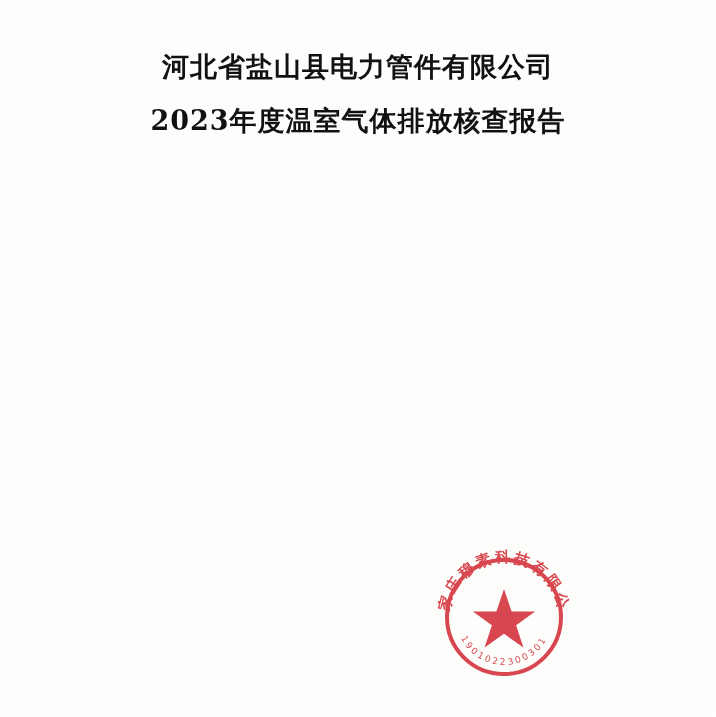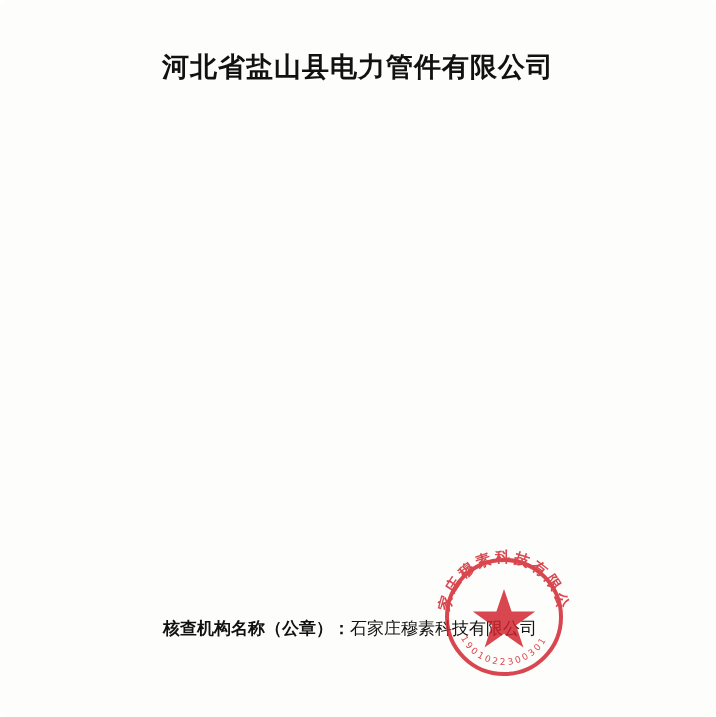--- a/index.html
+++ b/index.html
@@ -70,26 +70,24 @@
     opacity: 0.82;
   }
 </style>
 </head>
 <body>
 
 <div class="page">
 
   <div class="title-block">
     <div class="title-line">河北省盐山县电力管件有限公司</div>
+    <div class="title-line">2023年度温室气体排放核查报告</div>
   </div>
 
   <div class="signature-block">
-    <div class="sig-row">
-      <span class="sig-label">核查机构名称（公章）：</span><span class="sig-value">石家庄穆素科技有限公司</span>
-    </div>
   </div>
 
   <div class="stamp">
     <svg class="stamp-svg" viewBox="0 0 160 160" xmlns="http://www.w3.org/2000/svg">
       <defs>
         <path id="arcTop" d="M 25,80 A 55,55 0 0 1 135,80"></path>
         <path id="arcBottom" d="M 32,80 A 48,48 0 0 0 128,80"></path>
       </defs>
       <circle cx="80" cy="80" r="57" fill="none" stroke="#d1202a" stroke-width="4"></circle>
       <polygon points="80,52 87.6,74.4 111.2,74.4 92.1,88.2 99.4,110.6 80,96.8 60.6,110.6 67.9,88.2 48.8,74.4 72.4,74.4" fill="#d1202a"></polygon>

